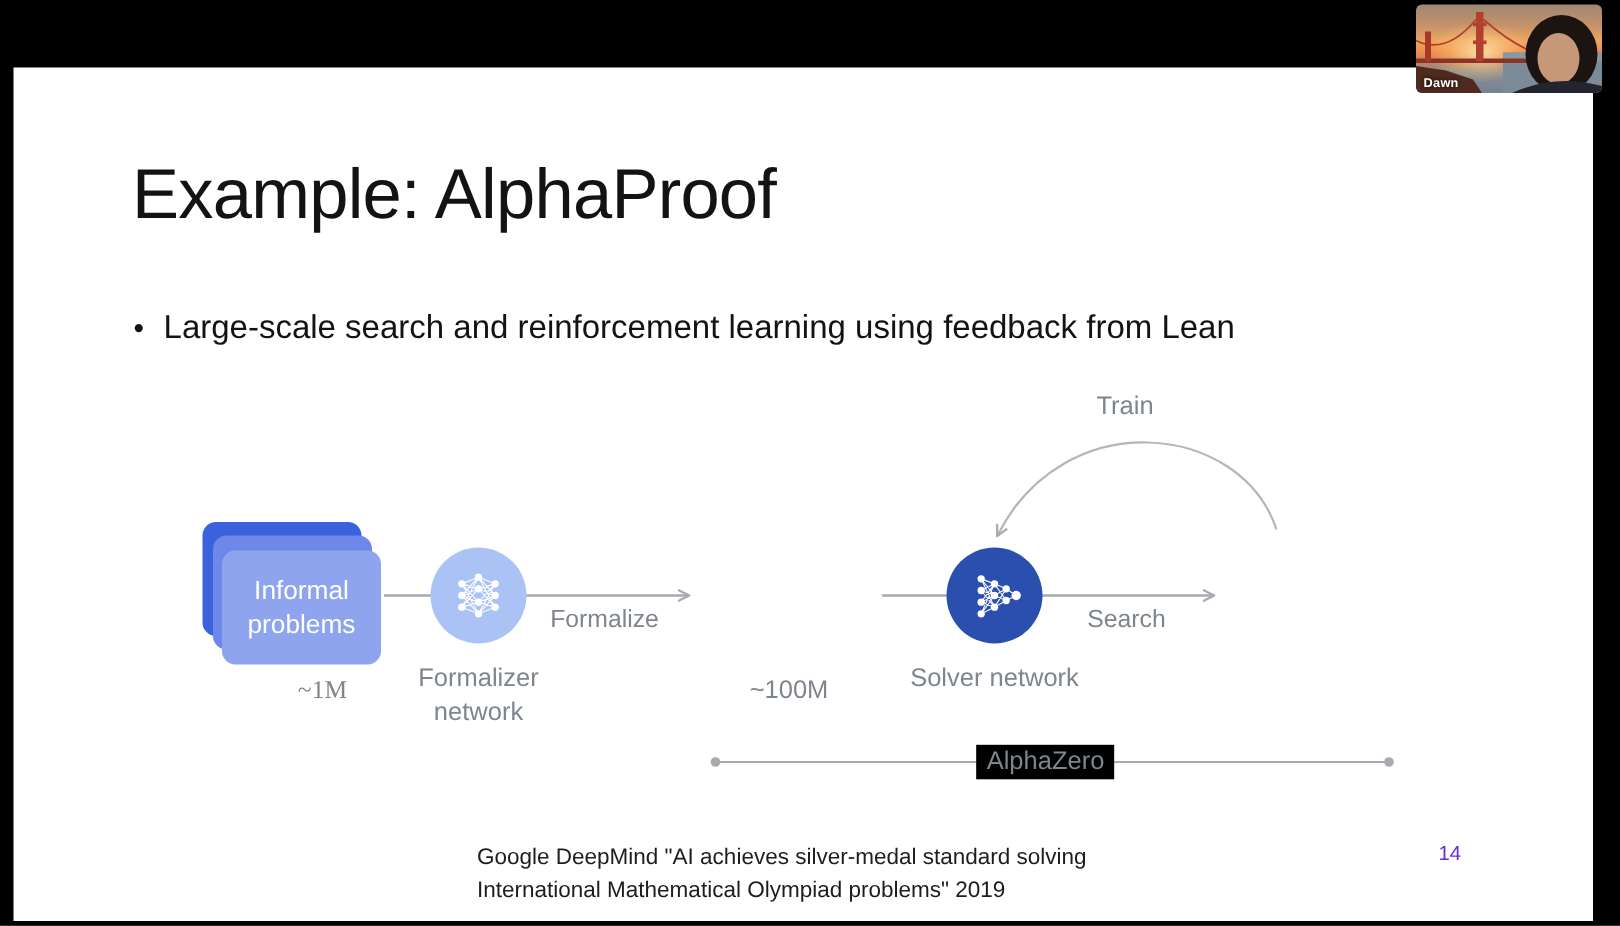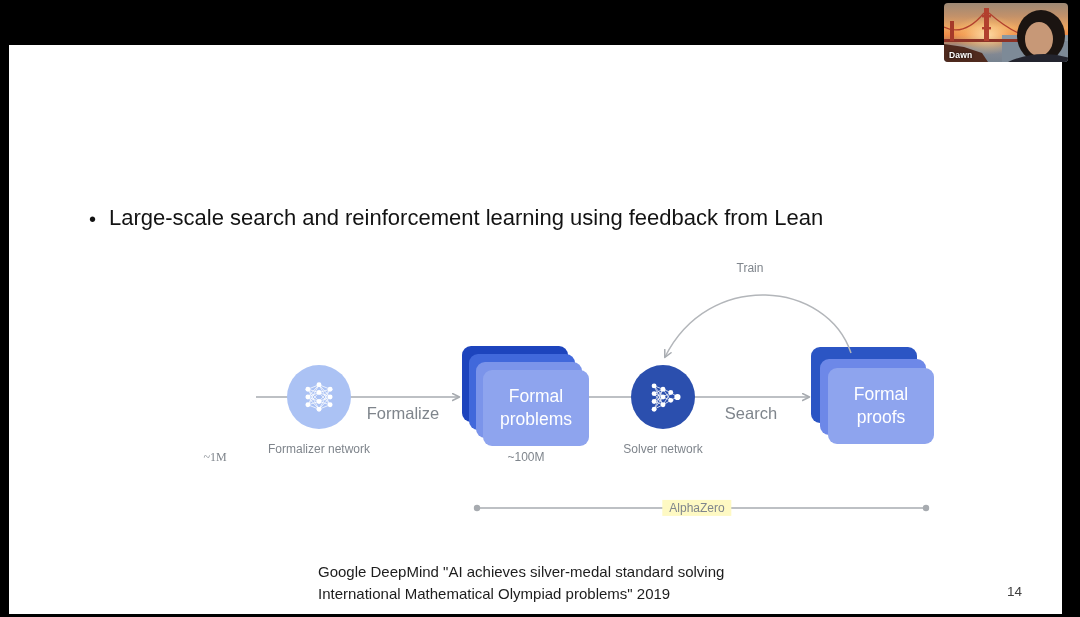--- a/index.html
+++ b/index.html
@@ -40,76 +40,82 @@
 
   .stack-formal-proofs { left:819px; top:323px; }
   .stack-formal-proofs .l1 { left:-17px; top:-21px; background:#2B55C4; }
   .stack-formal-proofs .l2 { left:-8px;  top:-9px;  background:#6D88E8; }
 
   .net-circle { position:absolute; width:64px; height:64px; border-radius:50%;
                 z-index:3; display:flex; align-items:center; justify-content:center; }
   .circle-formalizer { left:278px; top:320px; background:#ABC2F4; }
   .circle-solver     { left:622px; top:320px; background:#2B4FAE; }
 
-  .dg-label { position:absolute; color:#7F858C; font-size:12px; text-align:center;
+  .dg-label { position:absolute; color:#7F858C; font-size:17px; text-align:center;
               line-height:1.35; z-index:3; }
   .lbl-count-1m       { left:156px; top:404px; width:100px;font-family:Liberation Serif, serif; }
   .lbl-formalizer     { left:240px; top:396px; width:140px; }
   .lbl-formalize      { left:334px; top:357px; width:120px; font-size:16.5px;text-align:center; }
   .lbl-count-100m     { left:467px; top:404px; width:100px; }
   .lbl-solver         { left:584px; top:396px; width:140px; }
   .lbl-search         { left:682px; top:357px; width:120px; font-size:16.5px; }
   .lbl-train          { left:681px; top:215px; width:120px; }
   .lbl-alphazero      { left:688px; top:463px; width:auto; transform:translate(-50%,-50%);
-                        background:#fef9c3; padding:0 7px; white-space:nowrap; }
+                        background:#000000; padding:0 7px; white-space:nowrap; }
 
   .citation { position:absolute; left:309px; top:516px; font-size:15px;
               line-height:22px; color:#1d1d1d; }
-  .page-number { position:absolute; left:950px; top:539px; font-size:13.5px;
-                 color:#404040;margin-left:48px; }
+  .page-number { position:absolute; left:950px; top:516px; font-size:13.5px;
+                 color:#6d28d9; }
 
   
   .video-tile { position:absolute; left:944px; top:3px; width:124px; height:59px;
                 border-radius:4px; overflow:hidden; z-index:10;
                 background:linear-gradient(180deg,#9d8874 0%,#c2916a 22%,#eda55f 42%,
                            #ef8c48 54%,#c08258 64%,#8b8d96 76%,#76828f 100%); }
   .sun-glow { position:absolute; left:8px; top:12px; width:70px; height:40px;
               background:radial-gradient(ellipse at center, rgba(255,232,180,0.85) 0%,
                          rgba(255,200,120,0.35) 45%, rgba(255,200,120,0) 70%); }
   .tile-scene { position:absolute; left:0; top:0; }
   .name-tag { position:absolute; left:5px; bottom:2px; color:#fff; font-size:8.5px;
               font-weight:700; text-shadow:0 0 3px rgba(0,0,0,0.9); letter-spacing:0.2px; }
 </style>
 </head>
 <body>
 
 <div class="stage">
 
   <div class="slide">
 
+    <div class="slide-title">Example: AlphaProof</div>
 
     <div class="bullet-row">
       <span class="bullet-marker">•</span>
       <span>Large-scale search and reinforcement learning using feedback from Lean</span>
     </div>
 
     <svg class="connectors" width="1053" height="569" viewBox="0 0 1053 569">
       <defs>
         <marker id="arr" markerWidth="10" markerHeight="10" refX="7" refY="4.5" orient="auto" markerUnits="userSpaceOnUse">
           <path d="M0.5,1 L7.5,4.5 L0.5,8" fill="none" stroke="#A7ABB0" stroke-width="1.5" stroke-linecap="round" stroke-linejoin="round"></path>
         </marker>
       </defs>
       <line x1="247" y1="352" x2="450" y2="352" stroke="#A7ABB0" stroke-width="1.6" marker-end="url(#arr)"></line>
       <line x1="579" y1="352" x2="800" y2="352" stroke="#A7ABB0" stroke-width="1.6" marker-end="url(#arr)"></line>
       <path d="M 842 308 C 818 236, 700 224, 656 312" fill="none" stroke="#B3B6BA" stroke-width="1.5" marker-end="url(#arr)"></path>
       <line x1="468" y1="463" x2="917" y2="463" stroke="#A7ABB0" stroke-width="1.4"></line>
       <circle cx="468" cy="463" r="3.2" fill="#A7ABB0"></circle>
       <circle cx="917" cy="463" r="3.2" fill="#A7ABB0"></circle>
     </svg>
 
+    <div class="stack stack-informal">
+      <div class="card l1"></div>
+      <div class="card l2"></div>
+      <div class="card front">Informal problems</div>
+    </div>
     <div class="dg-label lbl-count-1m">~1M</div>
 
     <div class="net-circle circle-formalizer">
       <svg width="40" height="40" viewBox="0 0 36 36">
         <g stroke="#ffffff" stroke-width="0.7" opacity="0.95">
           <path d="M8 11 L18 7 M8 11 L18 14 M8 11 L18 22 M8 11 L18 29
                    M8 18 L18 7 M8 18 L18 14 M8 18 L18 22 M8 18 L18 29
                    M8 25 L18 7 M8 25 L18 14 M8 25 L18 22 M8 25 L18 29
                    M28 11 L18 7 M28 11 L18 14 M28 11 L18 22 M28 11 L18 29
                    M28 18 L18 7 M28 18 L18 14 M28 18 L18 22 M28 18 L18 29
@@ -125,26 +131,20 @@
             <circle cx="18" cy="29" r="2.2"></circle>
           <circle cx="28" cy="11" r="2.2"></circle>
             <circle cx="28" cy="18" r="2.2"></circle>
             <circle cx="28" cy="25" r="2.2"></circle>
         </g>
       </svg>
     </div>
     <div class="dg-label lbl-formalizer">Formalizer network</div>
     <div class="dg-label lbl-formalize">Formalize</div>
 
-    <div class="stack stack-formal-problems">
-      <div class="card l1"></div>
-      <div class="card l2"></div>
-      <div class="card l3"></div>
-      <div class="card front">Formal problems</div>
-    </div>
     <div class="dg-label lbl-count-100m">~100M</div>
 
     <div class="net-circle circle-solver">
       <svg width="40" height="40" viewBox="0 0 36 36">
         <g stroke="#ffffff" stroke-width="0.7" opacity="0.95">
           <path d="M10 8 L18 11 M10 8 L18 18 M10 8 L18 25
                    M10 15 L18 11 M10 15 L18 18 M10 15 L18 25
                    M10 22 L18 11 M10 22 L18 18 M10 22 L18 25
                    M10 29 L18 11 M10 29 L18 18 M10 29 L18 25
                    M18 11 L25 14 M18 11 L25 21 M18 18 L25 14 M18 18 L25 21
@@ -162,25 +162,20 @@
           <circle cx="25" cy="14" r="2.2"></circle>
             <circle cx="25" cy="21" r="2.2"></circle>
           <circle cx="31" cy="18" r="2.8"></circle>
         </g>
       </svg>
     </div>
     <div class="dg-label lbl-solver">Solver network</div>
     <div class="dg-label lbl-search">Search</div>
     <div class="dg-label lbl-train">Train</div>
 
-    <div class="stack stack-formal-proofs">
-      <div class="card l1"></div>
-      <div class="card l2"></div>
-      <div class="card front">Formal proofs</div>
-    </div>
 
     <div class="dg-label lbl-alphazero">AlphaZero</div>
 
     <div class="citation">
       <div>Google DeepMind "AI achieves silver-medal standard solving</div>
       <div>International Mathematical Olympiad problems" 2019</div>
     </div>
 
     <div class="page-number">14</div>
   </div>

